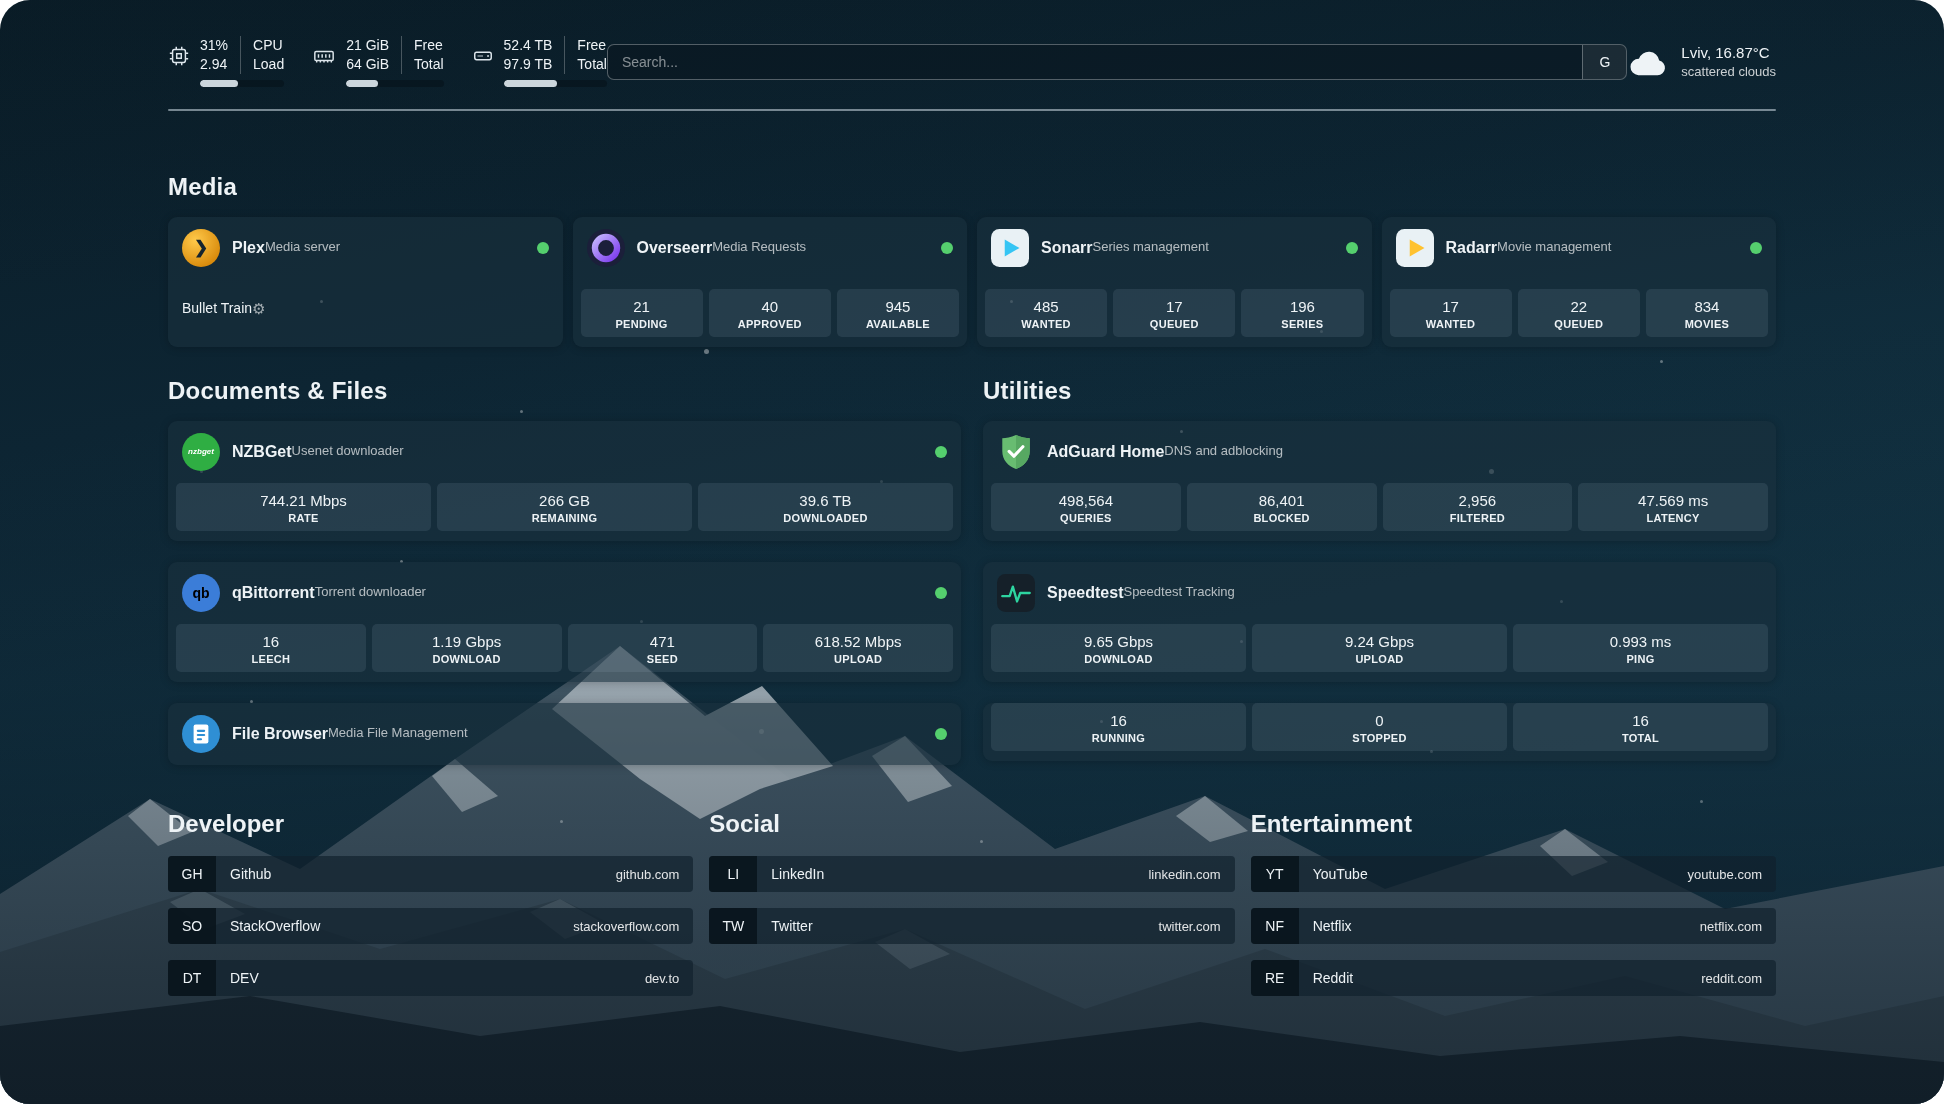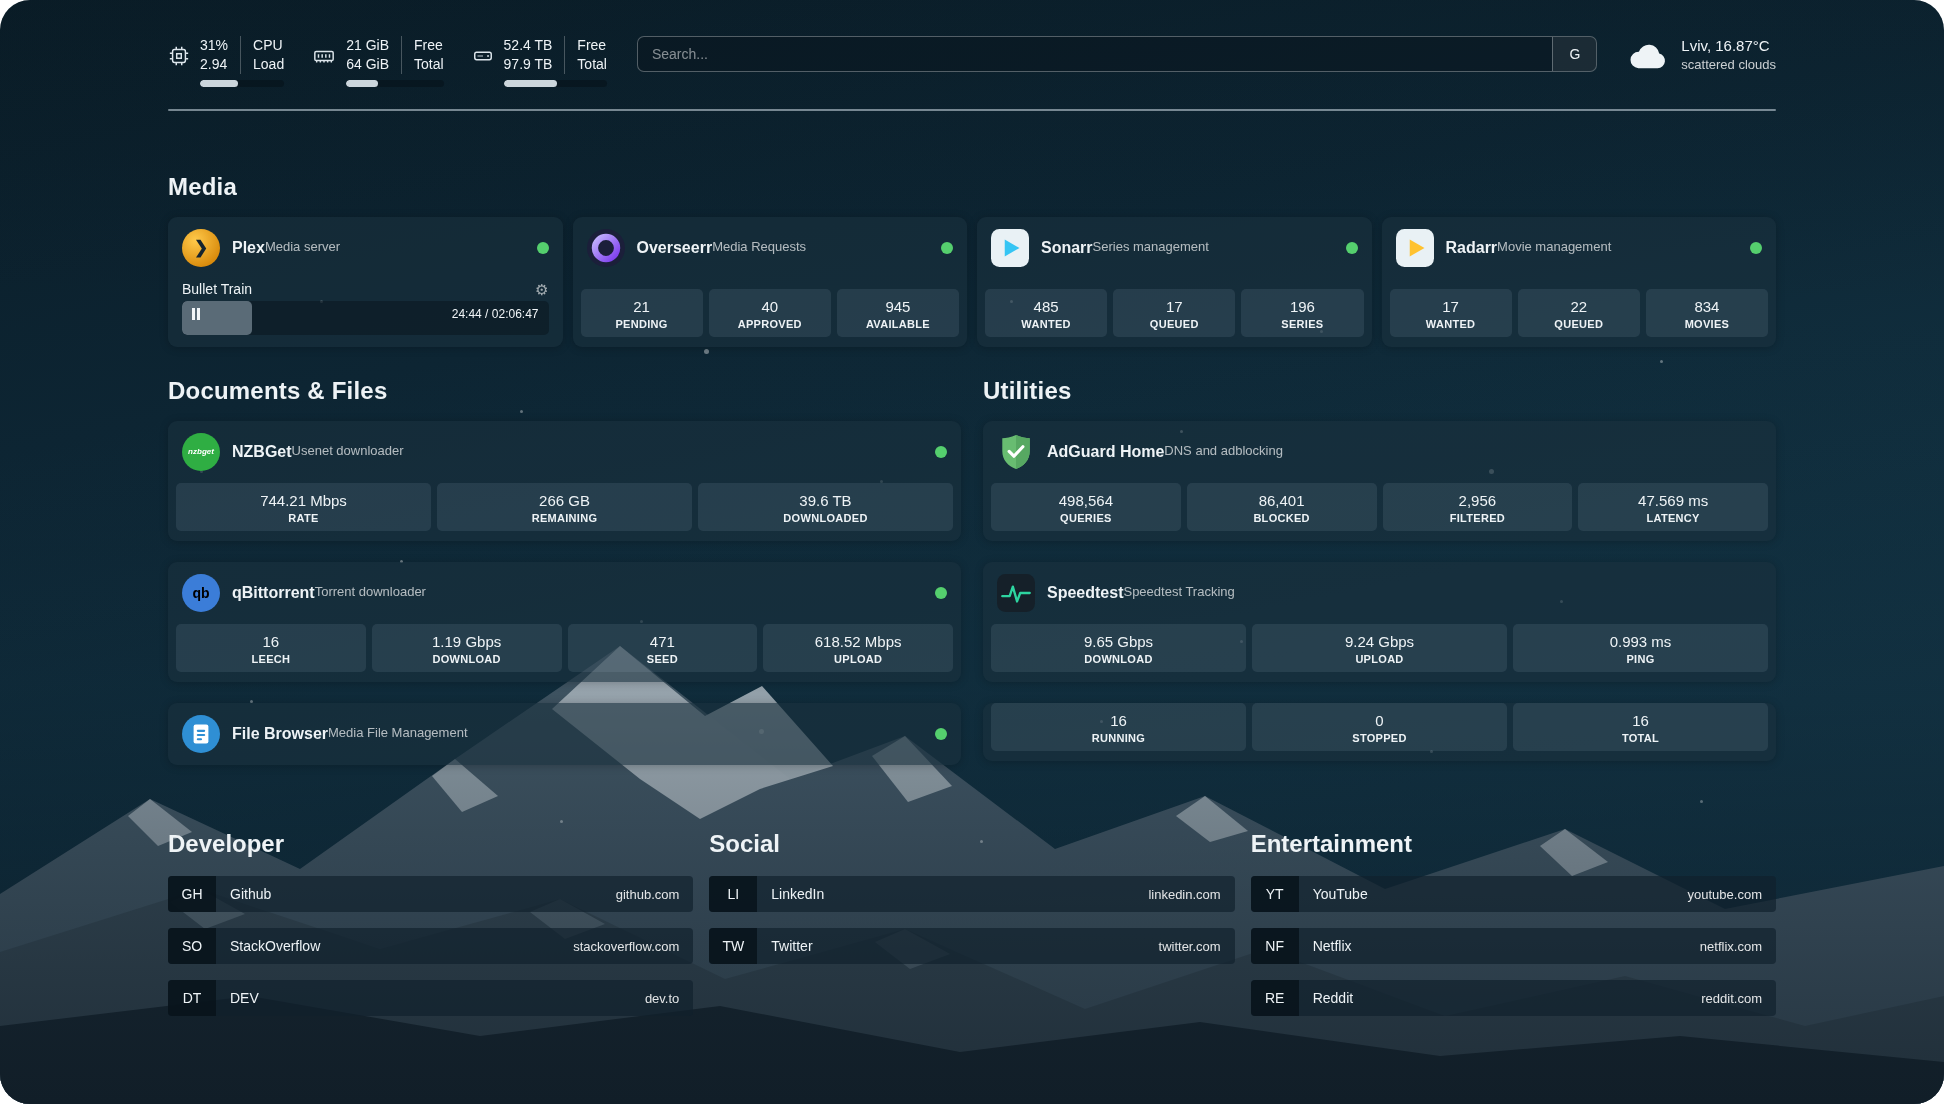--- a/index.html
+++ b/index.html
@@ -19,21 +19,21 @@
     1660px 360px 0 0 rgba(255,255,255,.35),400px 560px 0 0 rgba(255,255,255,.4),
     640px 620px 0 0 rgba(255,255,255,.3),940px 590px 0 0 rgba(255,255,255,.4),
     1240px 640px 0 0 rgba(255,255,255,.3),1560px 600px 0 0 rgba(255,255,255,.35),
     250px 700px 0 0 rgba(255,255,255,.35),760px 730px 0 1px rgba(255,255,255,.35),
     1100px 720px 0 0 rgba(255,255,255,.3),1430px 750px 0 0 rgba(255,255,255,.35),
     560px 820px 0 0 rgba(255,255,255,.3),980px 840px 0 0 rgba(255,255,255,.3),
     1700px 800px 0 0 rgba(255,255,255,.3),200px 470px 0 0 rgba(255,255,255,.35)}
   .content{position:absolute;inset:0;padding:36px 168px 0}
 
   
-  .topbar{display:flex;align-items:flex-start;gap:30px}
+  .topbar{display:flex;align-items:center;}
   .sys-widgets{display:flex;gap:28px}
   .sys-widget{display:flex;gap:10px;align-items:flex-start}
   .sys-icon{margin-top:9px;line-height:0}
   .sys-body{display:flex;flex-direction:column}
   .sys-rows{display:flex;gap:12px}
   .sys-col{display:flex;flex-direction:column;font-size:14px;line-height:19px;white-space:nowrap}
   .sys-col.labels{border-left:1px solid rgba(255,255,255,.25);padding-left:12px}
   .sys-bar{margin-top:6px;height:7px;border-radius:4px;background:rgba(6,16,24,.55);overflow:hidden}
   .sys-bar .fill{height:100%;border-radius:4px;background:#ccd6dc}
   .searchbar{flex:1;display:flex;align-items:stretch;height:36px;border:1px solid rgba(255,255,255,.3);
@@ -66,34 +66,34 @@
   .stat-value{font-size:15px;line-height:19px}
   .stat-label{font-size:11px;font-weight:700;margin-top:2px;letter-spacing:.3px}
 
   .plex-badge{border-radius:50%;width:38px;height:38px;display:flex;align-items:center;justify-content:center;
     background:radial-gradient(circle at 35% 30%,#ffc94a,#d8890a 78%);color:#14242f;font-weight:700;font-size:17px}
   .nzbget-badge{border-radius:50%;width:38px;height:38px;display:flex;align-items:center;justify-content:center;
     background:#2fae43;color:#fff;font-size:8px;font-weight:700;font-style:italic}
   .qb-badge{border-radius:50%;width:38px;height:38px;display:flex;align-items:center;justify-content:center;
     background:#3b7dd8;color:#000000;font-weight:700;font-size:14px}
 
-  .plex-body{padding:2px 14px 12px;display:flex;flex-direction:column;flex:1}
+  .plex-body{padding:2px 14px 12px;display:flex;flex-direction:row;flex:1}
   .np-row{display:flex;align-items:center;justify-content:space-between;font-size:14px}
   .gear{color:rgba(255,255,255,.6);font-size:15px;cursor:pointer;line-height:1}
   .plex-bar{position:relative;margin-top:auto;height:34px;border-radius:5px;background:rgba(8,20,28,.5);overflow:hidden;cursor:pointer}
   .plex-fill{position:absolute;left:0;top:0;bottom:0;background:rgba(185,200,212,.45);border-radius:5px}
   .pause{position:absolute;left:10px;top:7px;width:8px;height:12px;border-left:3px solid #f2f6f8;border-right:3px solid #f2f6f8;cursor:pointer}
   .plex-time{position:absolute;right:10px;top:6px;font-size:12px;color:#f2f6f8}
 
   .two-col{margin-top:30px;display:grid;grid-template-columns:1fr 1fr;gap:22px;align-items:start}
   .col .section-title{margin-bottom:16px}
   .col .card{margin-bottom:21px}
 
   
-  .bookmarks{margin-top:44px;display:grid;grid-template-columns:repeat(3,1fr);gap:16px;align-items:start}
+  .bookmarks{margin-top:24px;display:grid;grid-template-columns:repeat(3,1fr);gap:16px;align-items:start}
   .bm-title{font-size:24px;font-weight:700;margin-bottom:18px}
   .bm-row{display:flex;align-items:center;height:36px;background:rgba(16,33,44,.68);border-radius:4px;margin-bottom:16px;
     overflow:hidden;cursor:pointer}
   .bm-abbr{width:48px;align-self:stretch;display:flex;align-items:center;justify-content:center;
     background:rgba(7,18,26,.82);font-size:14px;font-weight:400;flex:0 0 48px}
   .bm-name{margin-left:14px;font-size:14px}
   .bm-url{margin-left:auto;margin-right:14px;font-size:13px;color:rgba(255,255,255,.88)}
 </style>
 </head>
 <body>

